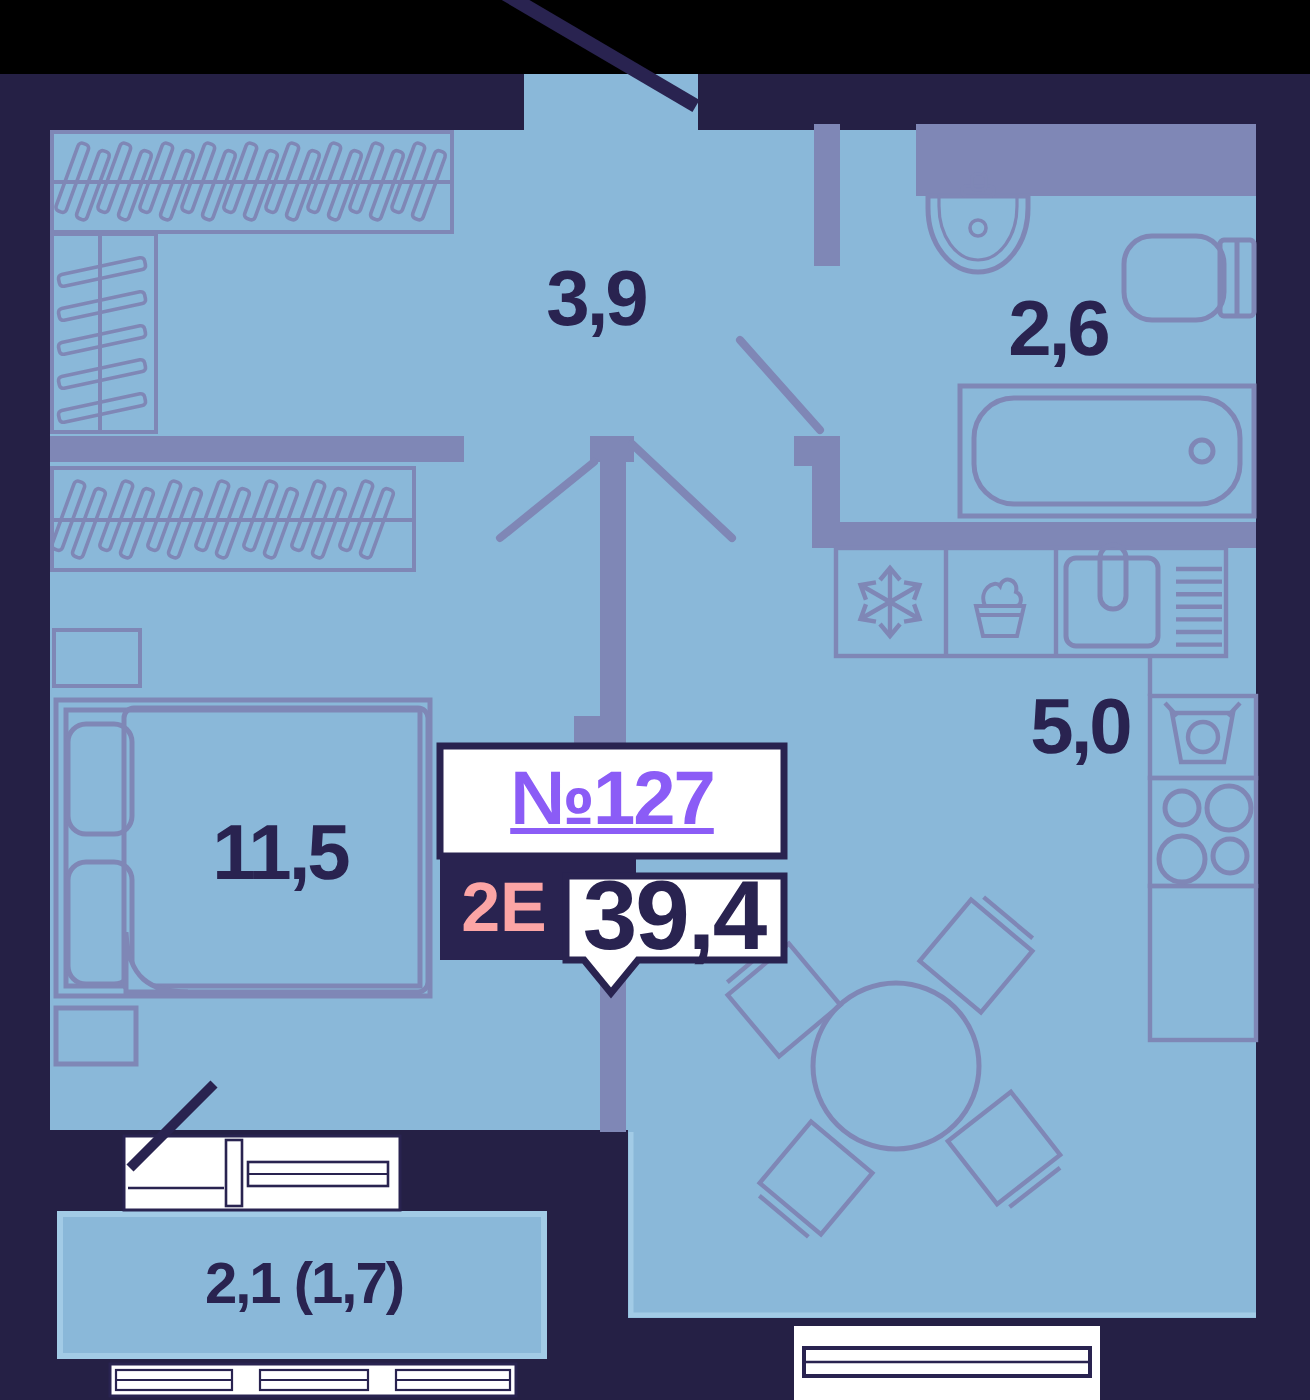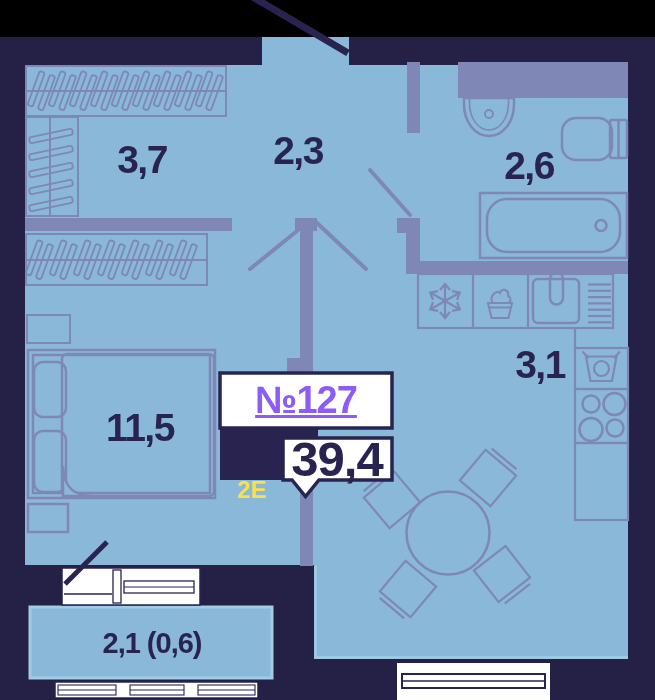--- a/index.html
+++ b/index.html
@@ -3,22 +3,22 @@
 <meta charset="utf-8">
 <style>
   html,body{margin:0;padding:0;background:#000;}
   .stage{position:relative;width:655px;height:700px;overflow:hidden;background:#252045;font-family:"Liberation Sans",sans-serif;}
   .stage svg{position:absolute;left:0;top:0;}
   .area-label{position:absolute;transform:translate(-50%,-50%);font-weight:bold;color:#292350;
               font-size:39px;letter-spacing:-1.5px;white-space:nowrap;line-height:1;}
   .area-label.small{font-size:29px;letter-spacing:-1px;}
   .unit-number{position:absolute;transform:translate(-50%,-50%);font-weight:bold;color:#8b5cf6;
                font-size:38px;letter-spacing:-1px;white-space:nowrap;line-height:1;text-decoration:underline;}
-  .unit-type{position:absolute;transform:translate(-50%,-50%);font-weight:bold;color:#fde047;
-             font-size:24px;white-space:nowrap;line-height:1;margin-top:36px;}
+  .unit-type{position:absolute;transform:translate(-50%,-50%);font-weight:bold;color:#fca5a5;
+             font-size:35px;white-space:nowrap;line-height:1;}
   .unit-area{position:absolute;transform:translate(-50%,-50%);font-weight:bold;color:#292350;
              font-size:49px;letter-spacing:-1px;white-space:nowrap;line-height:1;}
 </style>
 </head>
 <body>
 
 <div class="stage">
 
 <svg width="655" height="700" viewBox="0 0 655 700">
   <defs>
@@ -218,23 +218,22 @@
   <line x1="251" y1="-4" x2="348" y2="53" stroke="#292350" stroke-width="7"></line>
   <line x1="107" y1="542" x2="65" y2="584" stroke="#292350" stroke-width="5"></line>
 
   <g>
     <rect x="220" y="373" width="172" height="55" fill="#FFFFFF" stroke="#292350" stroke-width="3.5"></rect>
     <rect x="220" y="428" width="98" height="52" fill="#292350"></rect>
     <path d="M283,438 H392 V480 H319 L305.5,496.5 L292,480 H283 Z" fill="#FFFFFF" stroke="#292350" stroke-width="3.5"></path>
   </g>
 </svg>
 
-  <div class="area-label" style="left:142px;top:159px">3,7</div>
-  <div class="area-label" style="left:298px;top:150px">2,3</div>
+  <div class="area-label" style="left:298px;top:150px">3,9</div>
   <div class="area-label" style="left:529px;top:165px">2,6</div>
-  <div class="area-label" style="left:540px;top:364px">3,1</div>
+  <div class="area-label" style="left:540px;top:364px">5,0</div>
   <div class="area-label" style="left:140px;top:427px">11,5</div>
-  <div class="area-label small" style="left:152px;top:643px">2,1 (0,6)</div>
+  <div class="area-label small" style="left:152px;top:643px">2,1 (1,7)</div>
 
   <div class="unit-number" style="left:306px;top:400px">№127</div>
   <div class="unit-type" style="left:252px;top:454px">2Е</div>
   <div class="unit-area" style="left:337px;top:459px">39,4</div>
 </div>
 
 </body></html>

